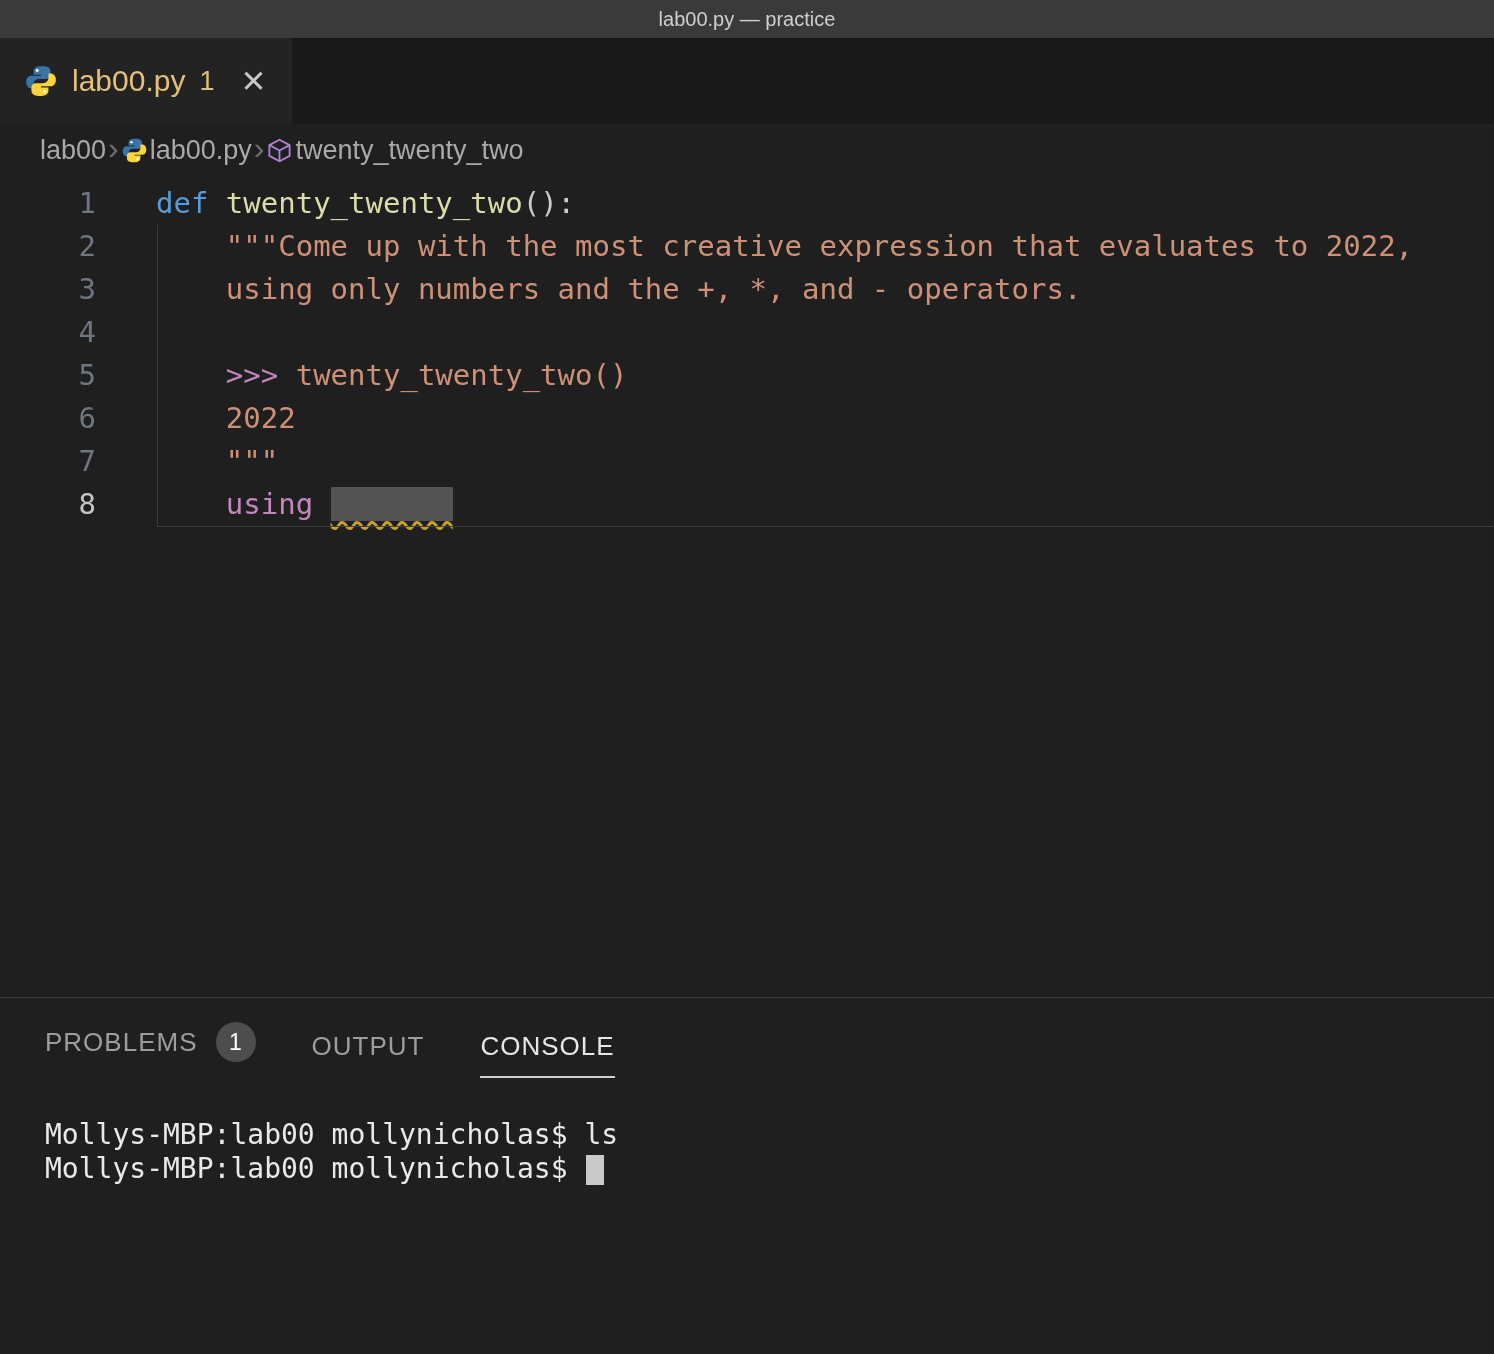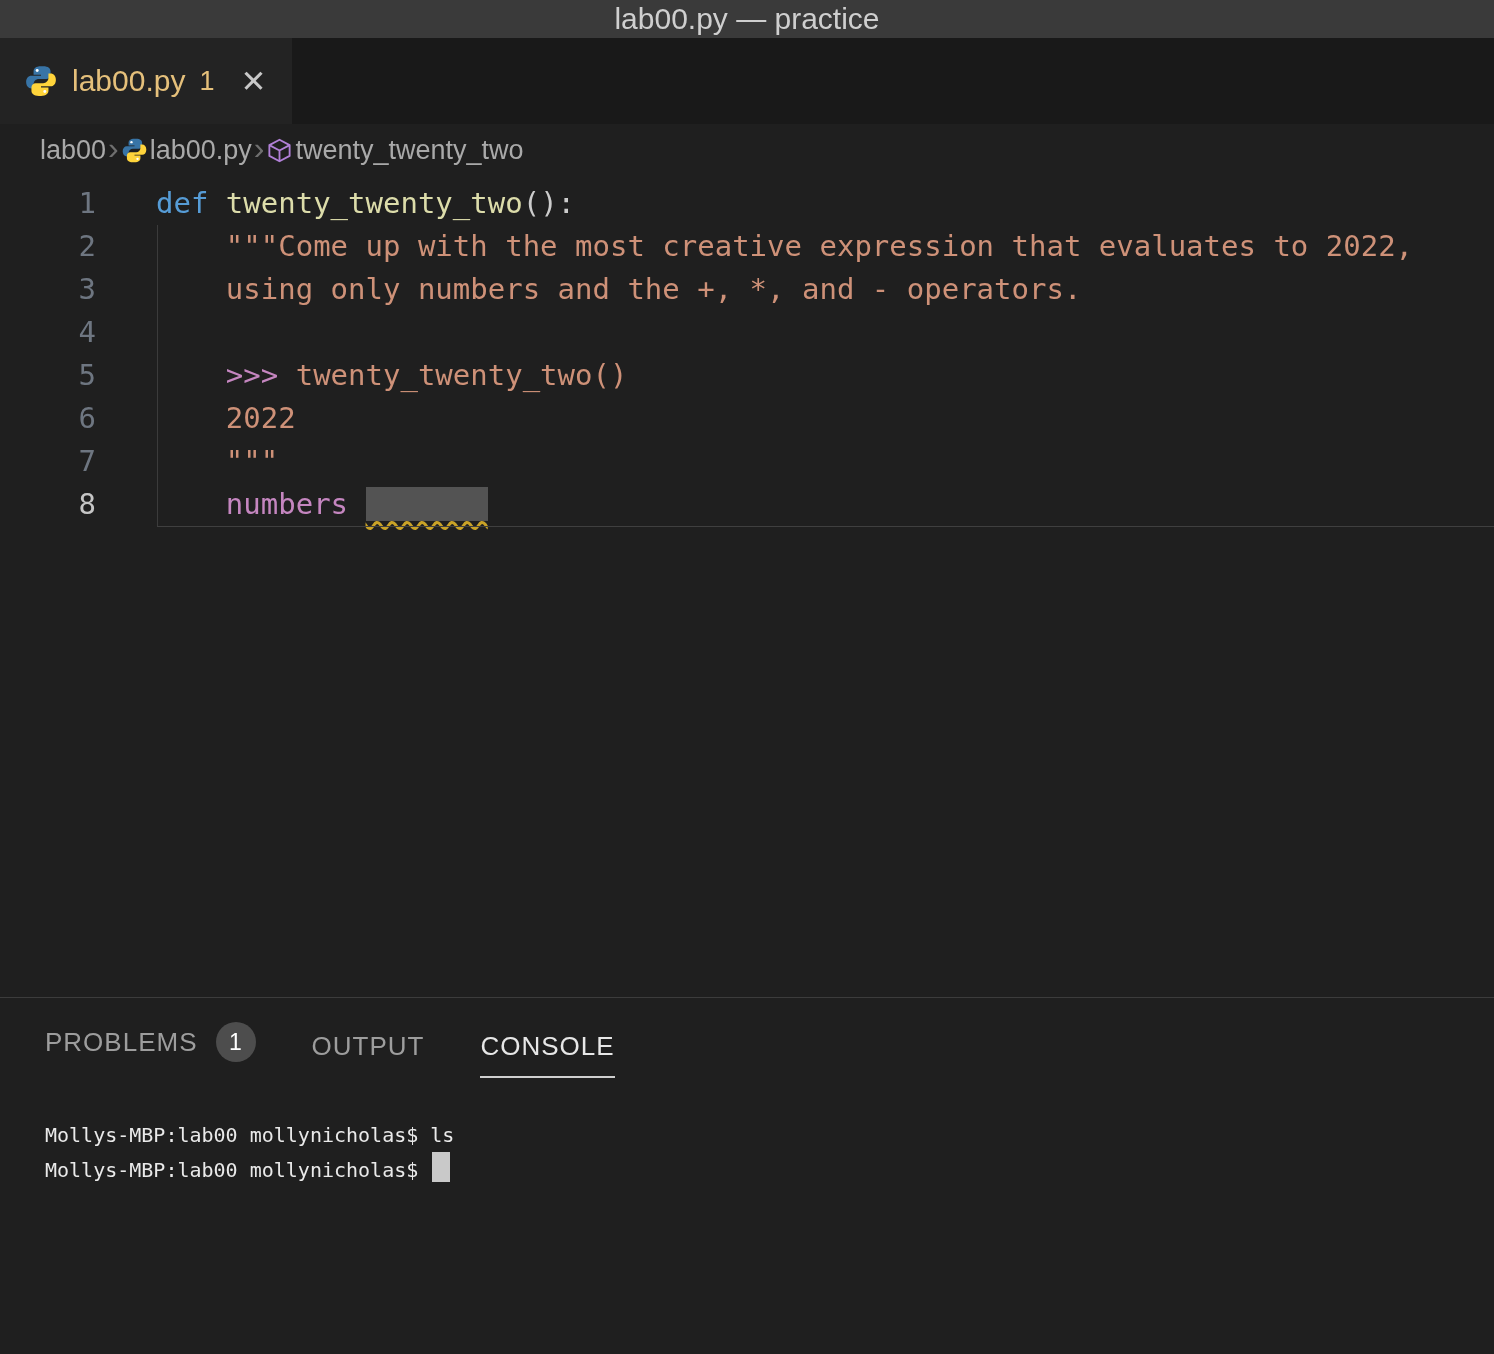--- a/index.html
+++ b/index.html
@@ -1,19 +1,19 @@
 <!DOCTYPE html>
 <html style="--bg: #1f1f1f; --titlebar: #3a3a3a; --tabstrip: #191919; --tabactive: #232323; --goldfile: #e5c07b; --kw: #569cd6; --fn: #dcdcaa; --pl: #cccccc; --str: #ce9178; --mag: #c586c0; --linenum: #6e7681; --crumb: #a9a9a9; --squiggle: #c9a227; --badgebg: #4d4d4d; --term: #e9e9e9;"><head>
 <meta charset="utf-8">
 <style>
   *{margin:0;padding:0;box-sizing:border-box}
   html,body{width:1494px;height:1354px;overflow:hidden;background:var(--bg,#1f1f1f);
     font-family:"Liberation Sans","DejaVu Sans",sans-serif}
   .titlebar{height:38px;background:var(--titlebar,#3a3a3a);display:flex;align-items:center;
-    justify-content:center;color:#cfcfcf;font-size:30px}
+    justify-content:center;color:#cfcfcf;font-size:20px}
   .tabstrip{height:86px;background:var(--tabstrip,#191919);display:flex}
   .tab{width:292px;background:var(--tabactive,#222);display:flex;align-items:center;gap:14px;padding:0 24px;cursor:pointer}
   .tab-icon{width:34px;height:34px;flex:none}
   .tab-label{color:var(--goldfile,#e5c07b);font-size:30px}
   .tab-badge{color:var(--goldfile,#e5c07b);font-size:27px}
   .tab-close{color:#c8c8c8;font-size:31px;margin-left:12px;line-height:1}
   .breadcrumbs{height:52px;display:flex;align-items:center;padding-left:40px;gap:2px;
     color:var(--crumb,#a9a9a9);font-size:27px}
   .crumb{cursor:pointer}
   .crumb-sep{color:#6f6f6f;font-size:32px;line-height:1;padding-bottom:4px}
@@ -30,21 +30,21 @@
     text-decoration-thickness:2.5px;text-underline-offset:7px;text-decoration-skip-ink:none}
   .indent-guide{position:absolute;left:157px;top:49px;width:1px;height:301px;background:#3b3b3b}
   .active-line-border{position:absolute;left:157px;right:0;top:350px;height:1px;background:#3f3f3f}
   .panel{height:424px;border-top:1px solid #3c3c3c}
   .panel-tabs{display:flex;align-items:flex-end;gap:56px;padding:24px 0 0 45px;
     font-size:26px;color:#9d9d9d;letter-spacing:1px}
   .ptab{display:flex;align-items:center;gap:18px;padding-bottom:14px;border-bottom:2px solid transparent;cursor:pointer}
   .ptab.active{color:#e7e7e7;border-bottom-color:#cfcfcf}
   .pbadge{width:40px;height:40px;border-radius:50%;background:var(--badgebg,#4d4d4d);color:#fff;
     font-size:23px;display:flex;align-items:center;justify-content:center;letter-spacing:0}
-  .terminal{padding:40px 0 0 45px;font-family:"DejaVu Sans Mono",monospace;font-size:20px;
+  .terminal{padding:40px 0 0 45px;font-family:"DejaVu Sans Mono",monospace;font-size:28px;
     line-height:34px;color:var(--term,#e9e9e9);white-space:pre}
   .tcursor{display:inline-block;width:18px;height:30px;background:#c9c9c9;vertical-align:text-bottom;margin-left:2px}
 </style>
 </head>
 <body>
 
 <div class="titlebar">
   <span>lab00.py — practice</span>
 </div>
 
@@ -111,21 +111,21 @@
       <div class="line">
         <div class="gutter">6</div>
         <div class="code"><span class="tok-str">    2022</span></div>
       </div>
       <div class="line">
         <div class="gutter">7</div>
         <div class="code"><span class="tok-str">    """</span></div>
       </div>
       <div class="line active">
         <div class="gutter">8</div>
-        <div class="code"><span class="tok-pl">    </span><span class="tok-mag">numbers</span><span class="tok-pl"> </span><span class="tok-ph">       </span></div>
+        <div class="code"><span class="tok-pl">    </span><span class="tok-mag">using</span><span class="tok-pl"> </span><span class="tok-ph">       </span></div>
       </div>
     </div>
   <div class="indent-guide"></div>
   <div class="active-line-border"></div>
 </div>
 
 <div class="panel">
   <div class="panel-tabs" id="panel-tabs">
       <div class="ptab">
         <span>PROBLEMS</span>

